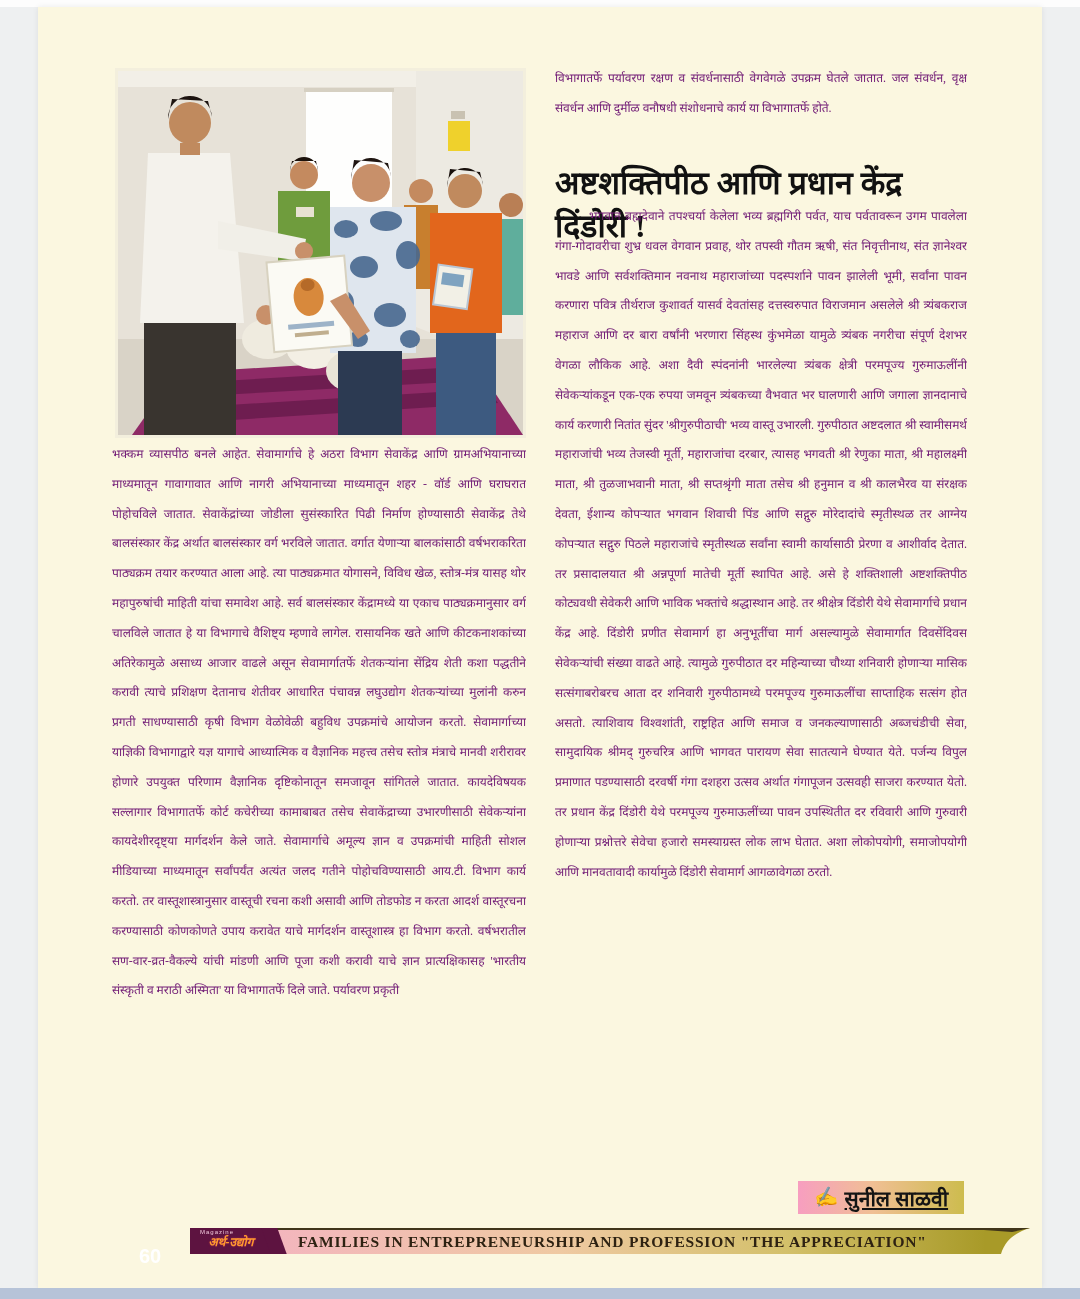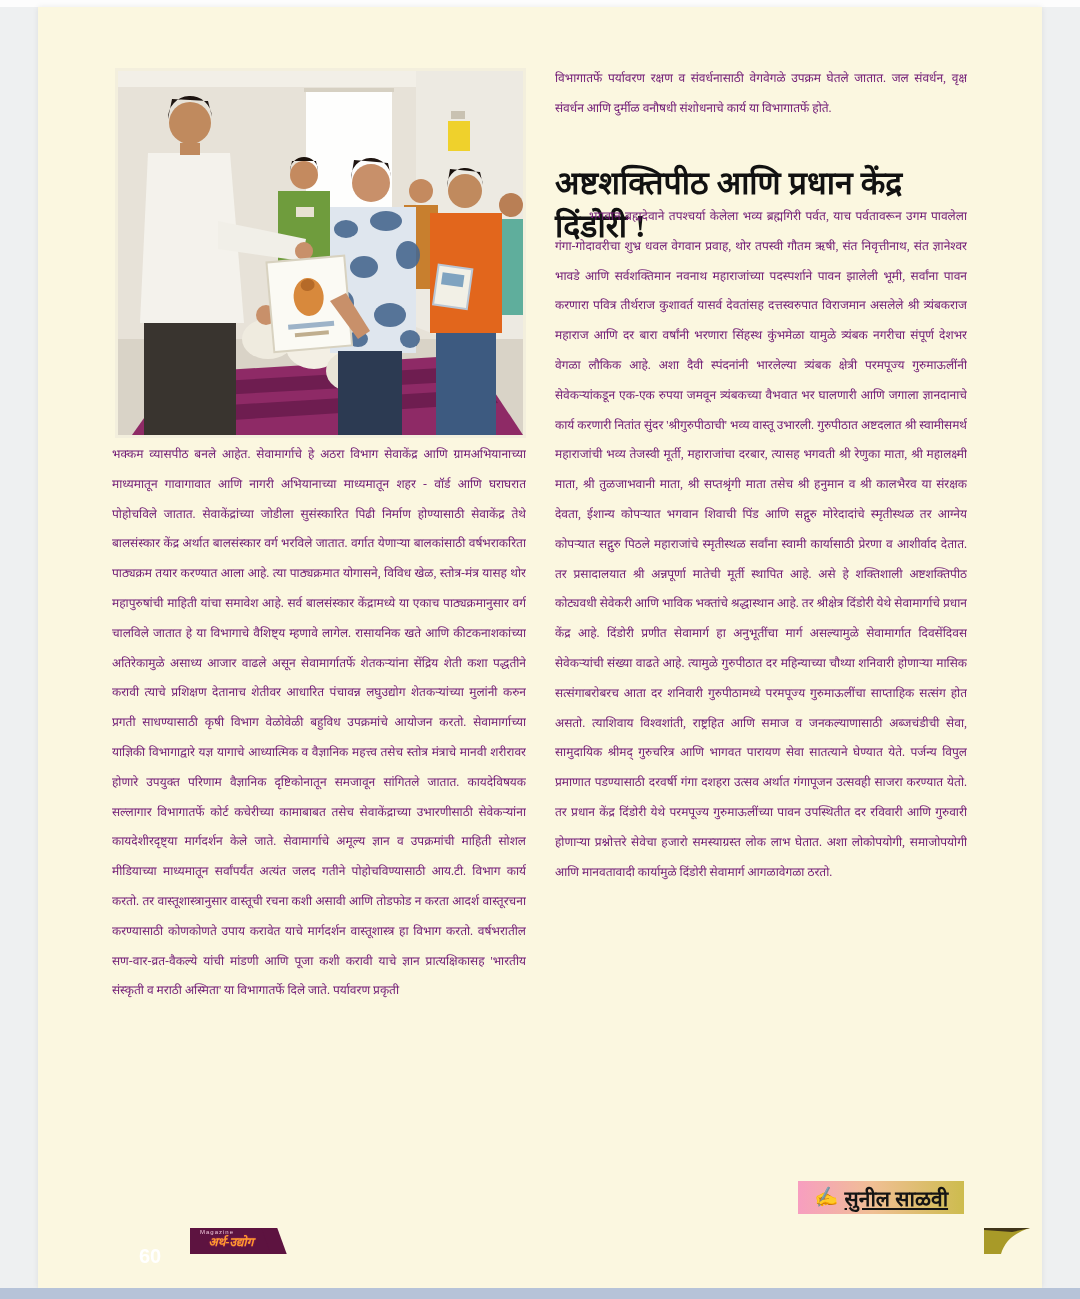--- a/index.html
+++ b/index.html
@@ -192,20 +192,21 @@
       <span class="name">सुनील साळवी</span>
     </div>
 
     <div class="footer" style="left:72px;top:1221px;">
       <div class="seg-num">60</div>
       <div class="seg-logo">
         <span class="mag">Magazine</span>
         <span class="logoname">अर्थ-उद्योग</span>
       </div>
       <div class="seg-slant"></div>
+      <div class="seg-title">FAMILIES IN ENTREPRENEURSHIP AND PROFESSION "THE APPRECIATION"</div>
       <svg class="seg-tip" viewBox="0 0 46 26">
         <path d="M0,0 L46,0 C30,5 21,13 17,26 L0,26 Z" fill="#a89a28"></path>
         <path d="M0,0 L46,0 C38,2 32,3 28,4 L0,2 Z" fill="#40351a"></path>
       </svg>
     </div>
 
   </div>
 
   <div class="strip-bottom"></div>
 </div>

